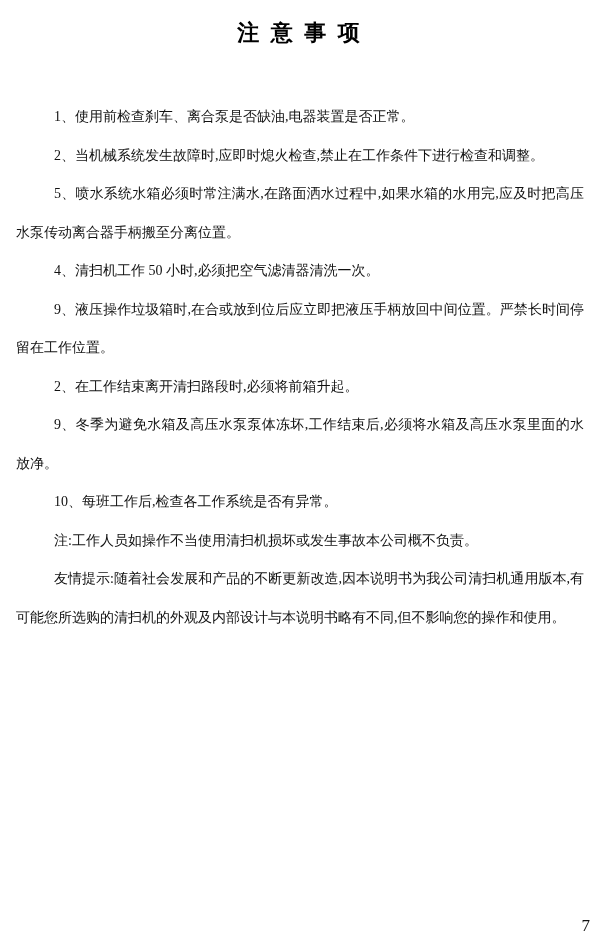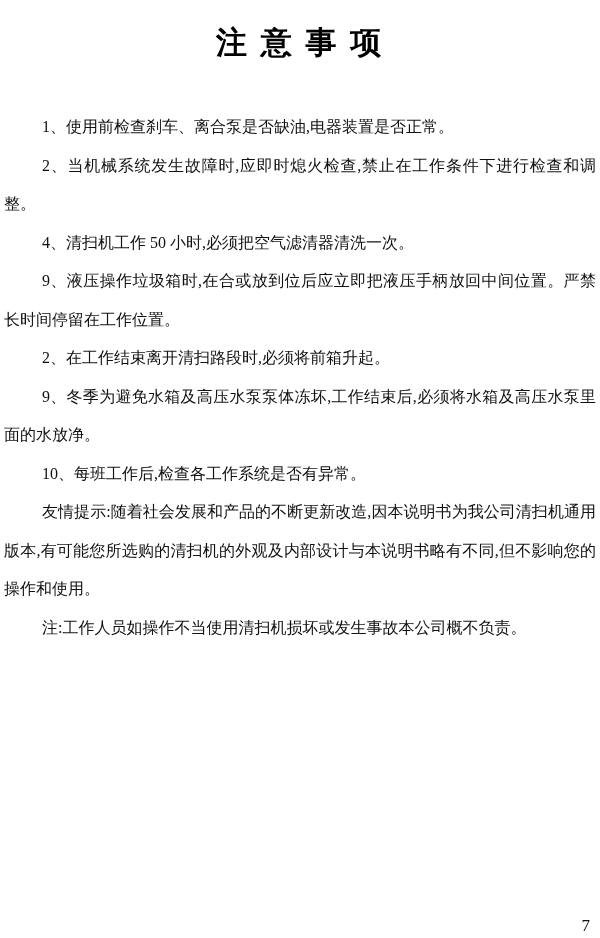--- a/index.html
+++ b/index.html
@@ -11,33 +11,33 @@
     position: relative;
     width: 600px;
     height: 938px;
     background: #ffffff;
     color: #111111;
     font-family: "Liberation Serif", "DejaVu Serif", serif;
     overflow: hidden;
     box-sizing: border-box;
   }
   .doc-title {
-    margin: 14px;
+    margin: 4px;
     padding-top: 8px;
     text-align: center;
-    font-size: 31px;
+    font-size: 22px;
     font-weight: bold;
     letter-spacing: 3px;
     line-height: 42px;
     color: #000000;
   }
   .content {
     margin-top: 44px;
-    padding: 0 4px;
-    font-size: 16px;
+    padding: 0 16px;
+    font-size: 14px;
     line-height: 38.5px;
     text-align: justify;
   }
   .content p {
     margin: 0;
     text-indent: 38px;
     word-break: break-all;
   }
   .page-number {
     position: absolute;
@@ -51,24 +51,25 @@
 </head>
 <body>
 
 <div class="page">
 
   <h1 class="doc-title">注 意 事 项</h1>
 
   <div class="content">
     <p>1、使用前检查刹车、离合泵是否缺油,电器装置是否正常。</p>
     <p>2、当机械系统发生故障时,应即时熄火检查,禁止在工作条件下进行检查和调整。</p>
+    <p>5、喷水系统水箱必须时常注满水,在路面洒水过程中,如果水箱的水用完,应及时把高压水泵传动离合器手柄搬至分离位置。</p>
     <p>4、清扫机工作 50 小时,必须把空气滤清器清洗一次。</p>
     <p>9、液压操作垃圾箱时,在合或放到位后应立即把液压手柄放回中间位置。严禁长时间停留在工作位置。</p>
     <p>2、在工作结束离开清扫路段时,必须将前箱升起。</p>
     <p>9、冬季为避免水箱及高压水泵泵体冻坏,工作结束后,必须将水箱及高压水泵里面的水放净。</p>
     <p>10、每班工作后,检查各工作系统是否有异常。</p>
+    <p>注:工作人员如操作不当使用清扫机损坏或发生事故本公司概不负责。</p>
     <p>友情提示:随着社会发展和产品的不断更新改造,因本说明书为我公司清扫机通用版本,有可能您所选购的清扫机的外观及内部设计与本说明书略有不同,但不影响您的操作和使用。</p>
-    <p>注:工作人员如操作不当使用清扫机损坏或发生事故本公司概不负责。</p>
   </div>
 
   <div class="page-number">7</div>
 
 </div>
 
 </body></html>

